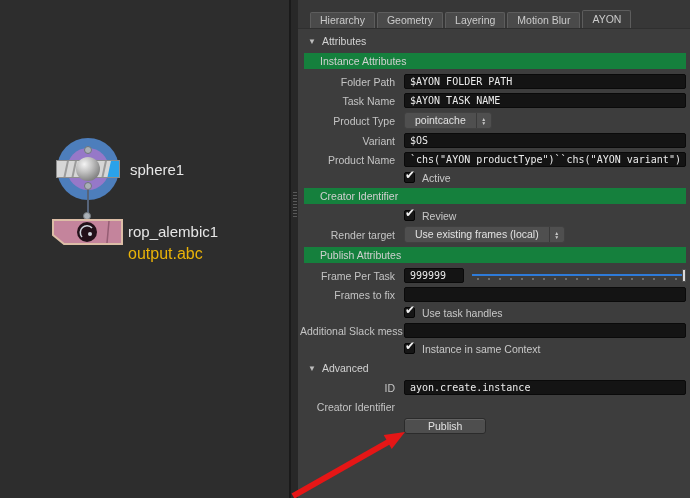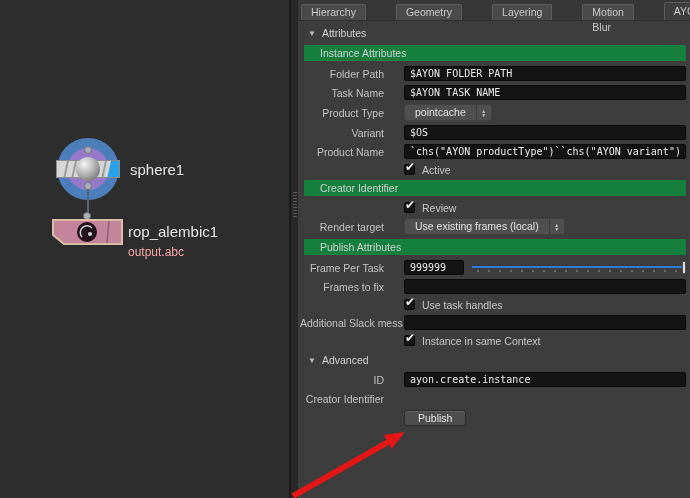--- a/index.html
+++ b/index.html
@@ -18,47 +18,47 @@
   .bar-seg     { position:absolute; top:-2px; width:1.5px; height:22px; background:#9b9b9b;
                  transform:rotate(12deg); }
   .bar-cap     { position:absolute; right:-3px; top:-2px; width:13px; height:22px;
                  background:#2aa2ea; transform:skewX(-12deg); }
   .node-ball   { position:absolute; left:76px; top:157px; width:24px; height:24px; border-radius:50%;
                  background:radial-gradient(circle at 35% 30%, #f4f4f4 0%, #c2c2c2 35%, #8a8a8a 70%, #5f5f5f 100%); }
   .conn-dot    { position:absolute; width:8px; height:8px; border-radius:50%;
                  background:#aab0b6; border:1px solid #6f757b; }
   .wire        { position:absolute; left:87px; top:190px; width:2px; height:28px; background:#56647a; }
   .node-label  { position:absolute; color:#e6e6e6; font-size:15px; white-space:nowrap; }
-  .node-output { position:absolute; color:#fca5a5; font-size:12px; white-space:nowrap; }
+  .node-output { position:absolute; color:#eab308; font-size:16px; white-space:nowrap; }
 
   
   .splitter { width:9px; background:#282828; border-left:2px solid #1a1a1a; position:relative; flex:none; }
   .grip { position:absolute; left:2px; top:192px; width:4px; height:26px;
           background:repeating-linear-gradient(to bottom,#5a5a5a 0 1px,transparent 1px 3px); }
 
   
   .params { flex:1; background:#3d3d3d; display:flex; flex-direction:column; overflow:hidden; }
-  .tabbar { height:21px; background:#373737; border-bottom:1px solid #2f2f2f;
-            display:flex; align-items:flex-end; padding-left:3px; flex:none;gap:28px; }
+  .tabbar { height:29px; background:#373737; border-bottom:1px solid #2f2f2f;
+            display:flex; align-items:flex-end; padding-left:12px; flex:none; }
   .tab { height:16px; line-height:15px; padding:0 9px; margin-right:2px; font-size:10.5px;
          color:#cbcbcb; background:#4a4a4a; border:1px solid #5d5d5d; border-bottom:none;
          border-radius:2px 2px 0 0; cursor:default; }
   .tab.selected { background:#3e3e3e; height:18px; line-height:17px; }
 
   .content { flex:1; padding:0 4px 0 2px; position:relative; }
   .collapse-header { display:flex; align-items:center; height:16px; margin:4px 0 0 2px;
                      font-size:10.5px; color:#d2d2d2; }
   .collapse-header .tri { font-size:8px; color:#bdbdbd; margin:0 6px 0 6px; }
   .section-bar { height:16px; line-height:16px; background:#15803d; color:#d0d0d0;
                  font-size:10.5px; padding-left:16px; margin:4px 0 5px 4px; }
   .mt2{margin-top:2px;} .mt3{margin-top:3px;} .mt5{margin-top:5px;}
 
   .param-row { display:flex; align-items:center; height:15px; margin-bottom:4px; }
   .row17 { height:17px; } .row13 { height:13px; }
-  .param-label { width:104px; flex:none; text-align:right; padding-right:20px; font-size:10.5px;
+  .param-label { width:104px; flex:none; text-align:right; padding-right:9px; font-size:10.5px;
                  color:#c4c4c4; white-space:nowrap; overflow:hidden; }
   .param-field { flex:1; display:flex; align-items:center; min-width:0; }
 
   input.text { flex:1; min-width:0; height:15px; background:#141414; border:1px solid #0a0a0a;
                border-radius:2px; color:#ececec; font-family:"DejaVu Sans Mono", monospace;
                font-size:10px; padding:0 5px; outline:none; }
   input.num { flex:none; width:60px; }
 
   .dropdown { display:flex; align-items:stretch; height:17px; background:#4f4f4f;
               border:1px solid #404040; border-radius:3px; }
@@ -71,21 +71,21 @@
   .checkbox .check { position:absolute; left:0; top:-5px; color:#f3f3f3; font-size:12px; }
   .check-label { font-size:10.5px; color:#c8c8c8; white-space:nowrap; }
 
   .slider { flex:1; height:15px; position:relative; margin-left:8px; }
   .slider .track { position:absolute; left:0; right:0; top:6px; height:2px; background:#2e7bd9; }
   .slider .ticks { position:absolute; left:5px; right:8px; top:10px; height:2px;
                    background:repeating-linear-gradient(to right,#6e6e6e 0 2px,transparent 2px 11px); }
   .slider .handle { position:absolute; right:0; top:1px; width:4px; height:13px;
                     background:#dcdcdc; border:1px solid #4e4e4e; }
 
-  .publish-btn { height:16px; padding:0 13px; background:#4e4e4e; color:#e2e2e2;
+  .publish-btn { height:16px; padding:0 23px; background:#4e4e4e; color:#e2e2e2;
                  border:1px solid #2b2b2b; border-radius:3px; font-size:10.5px;
                  font-family:"Liberation Sans", sans-serif;
                  box-shadow:inset 0 1px 0 #636363; }
 
   .arrow-overlay { position:absolute; left:0; top:0; width:690px; height:498px;
                    pointer-events:none; z-index:10; }
 </style>
 </head>
 <body>
 

